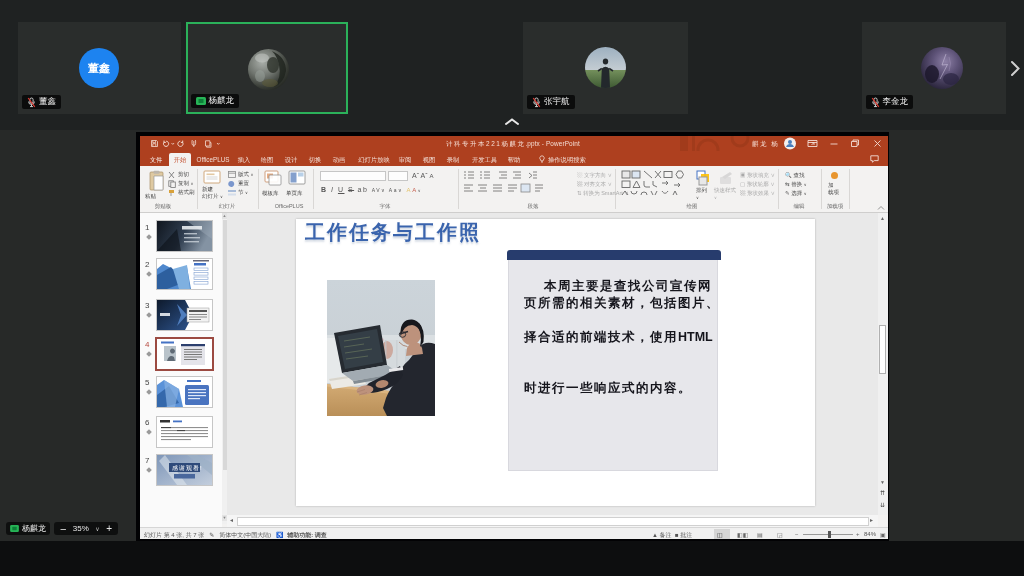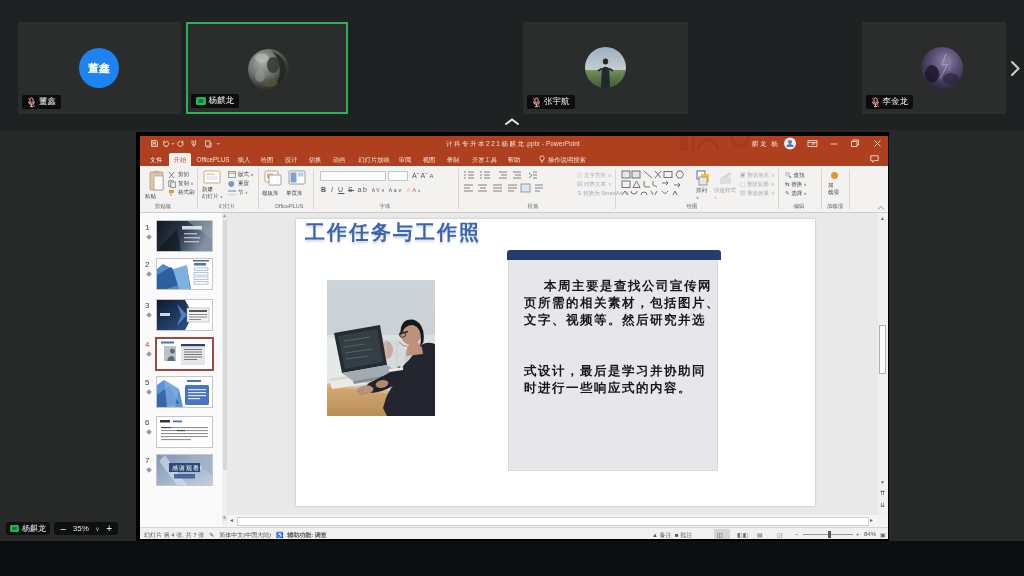--- a/index.html
+++ b/index.html
@@ -531,22 +531,21 @@
       <path d="M73 86 Q58 96 42 103 L33 112 Q46 115 60 109 Q72 104 76 95 Z" fill="#20232b"></path>
       <ellipse cx="38" cy="110" rx="8.5" ry="4.5" fill="#bd927c" transform="rotate(-9 38 110)"></ellipse>
       <ellipse cx="55" cy="104" rx="6.5" ry="3.8" fill="#b3886f" transform="rotate(-10 55 104)"></ellipse>
       <path d="M30 112 l8 -2.5 M32 115 l8 -2.5" stroke="#a87e6a" stroke-width=".7" fill="none"></path>
       <rect x="62" y="88" width="14" height="3" fill="#e8e8ea" transform="rotate(-8 69 89)"></rect>
     </svg>
     <div id="tbox-h"></div>
     <div id="tbox-b"></div>
     <div class="bline" style="top:142px;left:404px">本周主要是查找公司宣传网</div>
     <div class="bline" style="top:159px">页所需的相关素材，包括图片、</div>
-    <div class="bline" style="top:176px">文字、视频等。然后研究并选</div>
-    <div class="bline" style="top:227px">式设计，最后是学习并协助同</div>
+    <div class="bline" style="top:193px">择合适的前端技术，使用<span style="letter-spacing:0">HTML</span></div>
     <div class="bline" style="top:244px">时进行一些响应式的内容。</div>
     <div id="vscroll">
       <div style="position:absolute;left:2px;top:2px;font-size:5px;color:#666">▲</div>
       <div style="position:absolute;left:1px;top:112px;width:7px;height:49px;background:#fff;border:1px solid #b0b0b0"></div>
       <div style="position:absolute;left:2px;top:266px;font-size:5px;color:#666">▼</div>
       <div style="position:absolute;left:2px;top:276px;font-size:6px;color:#444">⇈</div>
       <div style="position:absolute;left:2px;top:288px;font-size:6px;color:#444">⇊</div>
     </div>
     <div id="hscroll">
       <div style="position:absolute;left:2px;top:2px;font-size:5px;color:#666">◄</div>

